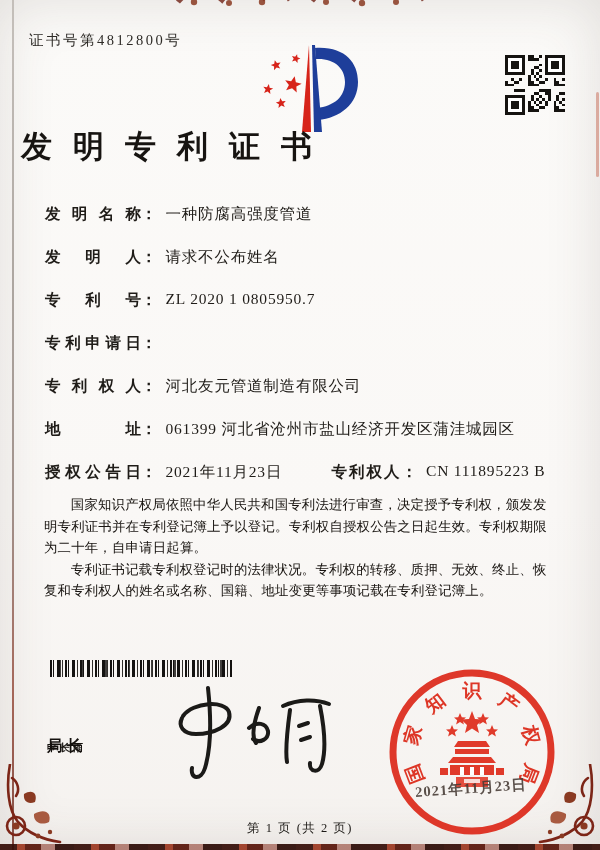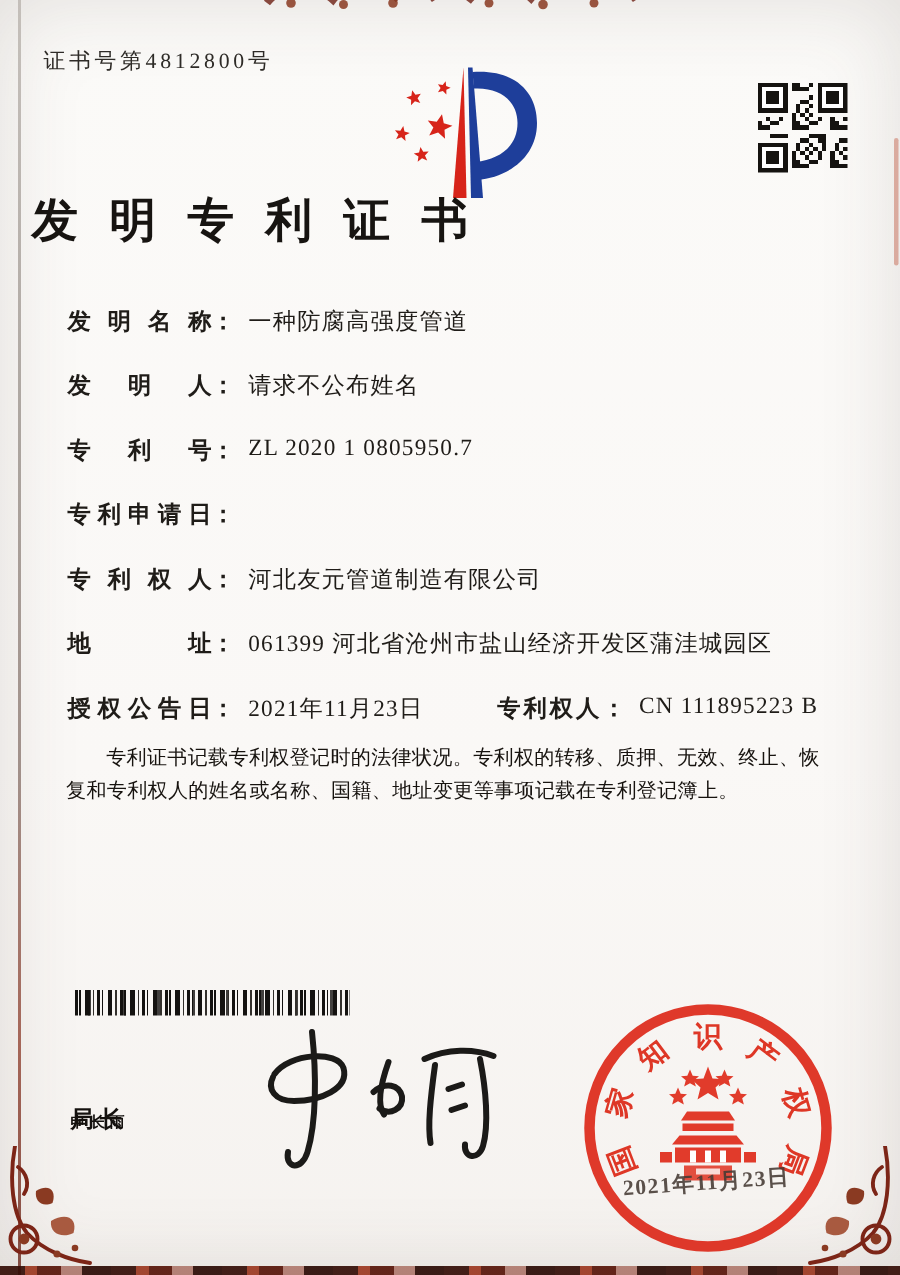--- a/index.html
+++ b/index.html
@@ -228,20 +228,21 @@
       <span class="flabel">授权公告日</span>
         <span class="fcolon">：</span>
       <span class="fvalue" style="width:150px">2021年11月23日</span>
       <span class="grant-no-label">专利权人</span>
         <span class="fcolon">：</span>
       <span class="fvalue">CN 111895223 B</span>
     </div>
   </div>
 
   <div class="body-text">
+    <p>国家知识产权局依照中华人民共和国专利法进行审查，决定授予专利权，颁发发明专利证书并在专利登记簿上予以登记。专利权自授权公告之日起生效。专利权期限为二十年，自申请日起算。</p>
     <p>专利证书记载专利权登记时的法律状况。专利权的转移、质押、无效、终止、恢复和专利权人的姓名或名称、国籍、地址变更等事项记载在专利登记簿上。</p>
   </div>
 
   <div class="barcode"></div>
   <div class="exec-title">局长</div>
   <div class="exec-name">申长雨</div>
 
   <svg class="signature" viewBox="0 0 188 112">
     <g fill="none" stroke="#1b1a18" stroke-width="4" stroke-linecap="round" stroke-linejoin="round">
 
@@ -288,20 +289,21 @@
         <rect x="98" y="98" width="4" height="8" fill="#fff"></rect>
         <rect x="58" y="99" width="8" height="7"></rect>
         <rect x="114" y="99" width="8" height="7"></rect>
         <path d="M74,108 L106,108 L106,118 L74,118 Z" opacity="0.9"></path>
         <rect x="82" y="110" width="16" height="4" fill="#fff" opacity="0.8"></rect>
       </g>
     </g>
   </svg>
   <div class="seal-date">2021年11月23日</div>
 
+  <div class="footer-page">第 1 页 (共 2 页)</div>
 
   <svg class="corner left" viewBox="0 0 60 84">
     <g stroke="#7c2517" fill="none" stroke-width="2.6" stroke-linecap="round">
       <path d="M8,0 C4,22 6,46 16,58 C27,70 44,76 58,78"></path>
       <path d="M10,14 C16,18 18,26 14,32"></path>
       <circle cx="14" cy="62" r="9"></circle>
     </g>
     <g fill="#8a3a22">
       <circle cx="14" cy="62" r="3.6"></circle>
       <path d="M22,30 C30,25 36,29 33,38 C26,41 21,37 22,30"></path>

